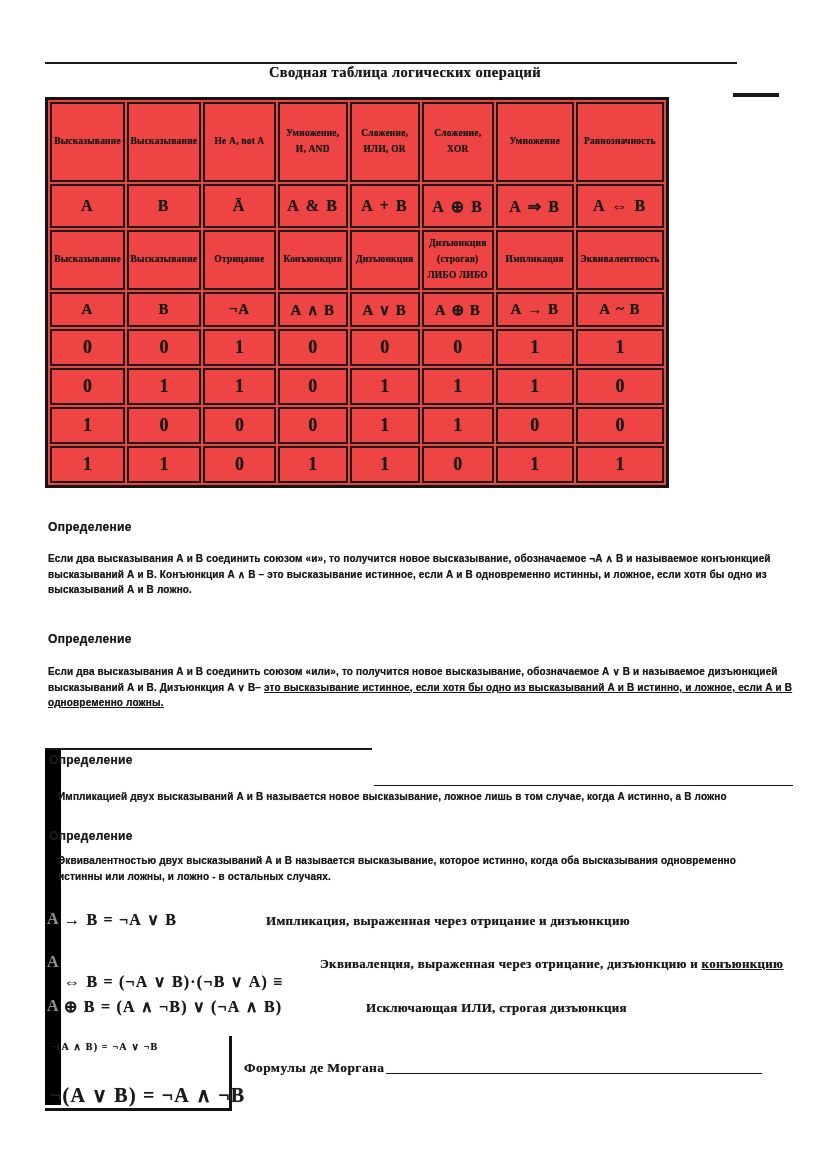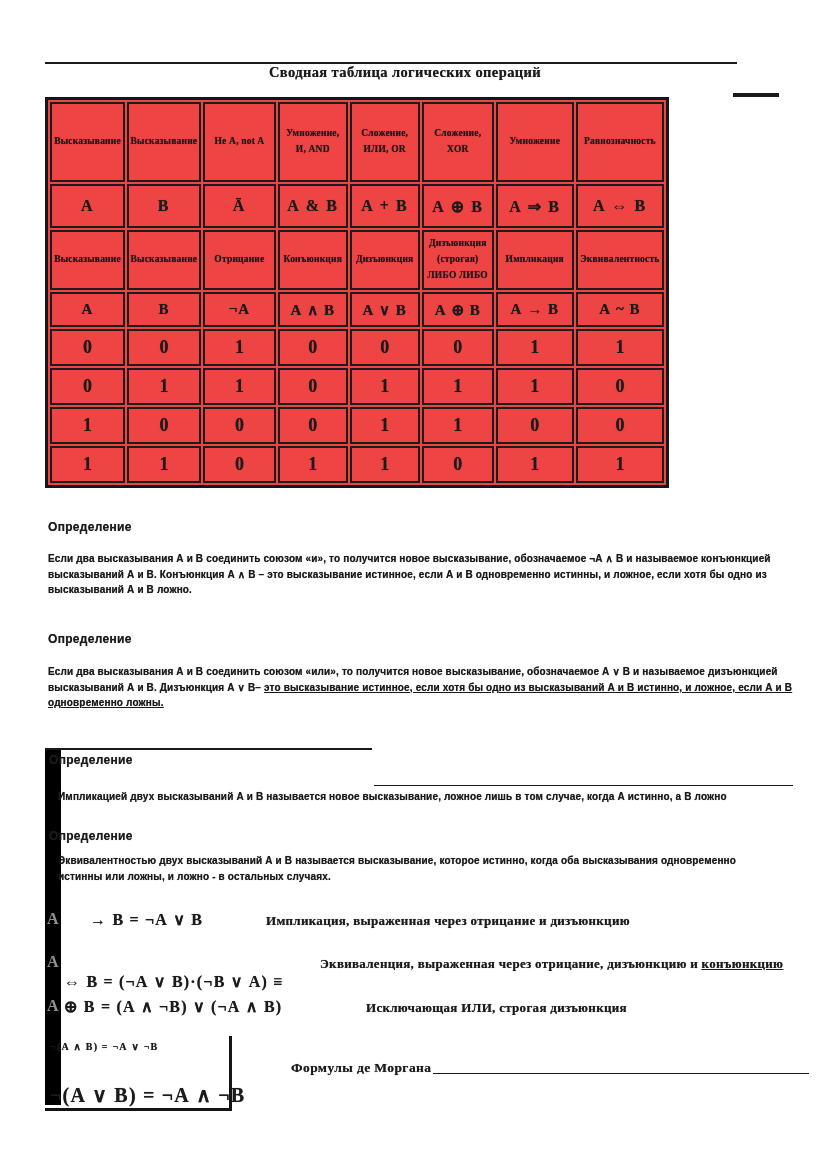--- a/index.html
+++ b/index.html
@@ -39,21 +39,21 @@
   .black-bar{left:45px;top:749px;width:16px;height:356px;background:#000;z-index:1;}
   .z2{z-index:2;}
 
   
   .lead{font-size:16px;font-weight:bold;color:#909090;z-index:3;}
   .formula{font-size:16px;font-weight:bold;letter-spacing:1.2px;white-space:nowrap;}
   .caption{font-size:13px;font-weight:bold;letter-spacing:0.3px;white-space:nowrap;margin-left:44px;}
 
   
   .dm-box{left:45px;top:1036px;width:184px;height:72px;border-right:3px solid #141414;border-bottom:3px solid #141414;}
-  .dm-label-row{left:244px;top:1060px;width:518px;display:flex;align-items:flex-end;margin-left:47px;}
+  .dm-label-row{left:244px;top:1060px;width:518px;display:flex;align-items:flex-end;}
   .dm-label{font-size:13.5px;font-weight:bold;letter-spacing:0.4px;white-space:nowrap;}
   .dm-rule{flex:1;border-bottom:1.5px solid #1a1a1a;margin-bottom:2px;margin-left:2px;}
 </style>
 </head>
 <body>
 
 <div class="page">
 
   <div class="abs rule" style="left:45px;top:62px;width:692px;height:2px;"></div>
   <div class="abs doc-title">Сводная таблица логических операций</div>
@@ -164,21 +164,21 @@
   <div class="abs rule z2" style="left:45px;top:748px;width:327px;height:2px;"></div>
   <div class="abs rule z2" style="left:374px;top:785px;width:419px;height:1px;"></div>
 
   <div class="abs def-h z2" style="left:49px;top:753px;">Определение</div>
   <div class="abs def-b z2" style="left:58px;top:789px;width:700px;">Импликацией двух высказываний А и В называется новое высказывание, ложное лишь в том случае, когда А истинно, а В ложно</div>
 
   <div class="abs def-h z2" style="left:49px;top:829px;">Определение</div>
   <div class="abs def-b z2" style="left:58px;top:853px;width:724px;">Эквивалентностью двух высказываний А и В называется высказывание, которое истинно, когда оба высказывания одновременно истинны или ложны, и ложно - в остальных случаях.</div>
 
   <div class="abs lead z2" style="left:47px;top:910px;">А</div>
-  <div class="abs formula z2" style="left:64px;top:910px;margin-left:26px;">→ В = ¬А ∨ В</div>
+  <div class="abs formula z2" style="left:64px;top:910px;">→ В = ¬А ∨ В</div>
   <div class="abs caption z2" style="left:222px;top:913px;">Импликация, выраженная через отрицание и дизъюнкцию</div>
 
   <div class="abs lead z2" style="left:47px;top:953px;">А</div>
   <div class="abs formula z2" style="left:64px;top:953px;margin-top:19px;">⇔ В = (¬А ∨ В)·(¬В ∨ А)  ≡</div>
   <div class="abs caption z2" style="left:276px;top:956px;"><span>Эквиваленция, выраженная через отрицание, дизъюнкцию и </span><span class="u">конъюнкцию</span></div>
 
   <div class="abs lead z2" style="left:47px;top:997px;">А</div>
   <div class="abs formula z2" style="left:64px;top:997px;">⊕ В = (А ∧ ¬В) ∨ (¬А ∧ В)</div>
   <div class="abs caption z2" style="left:322px;top:1000px;">Исключающая ИЛИ, строгая дизъюнкция</div>
 

